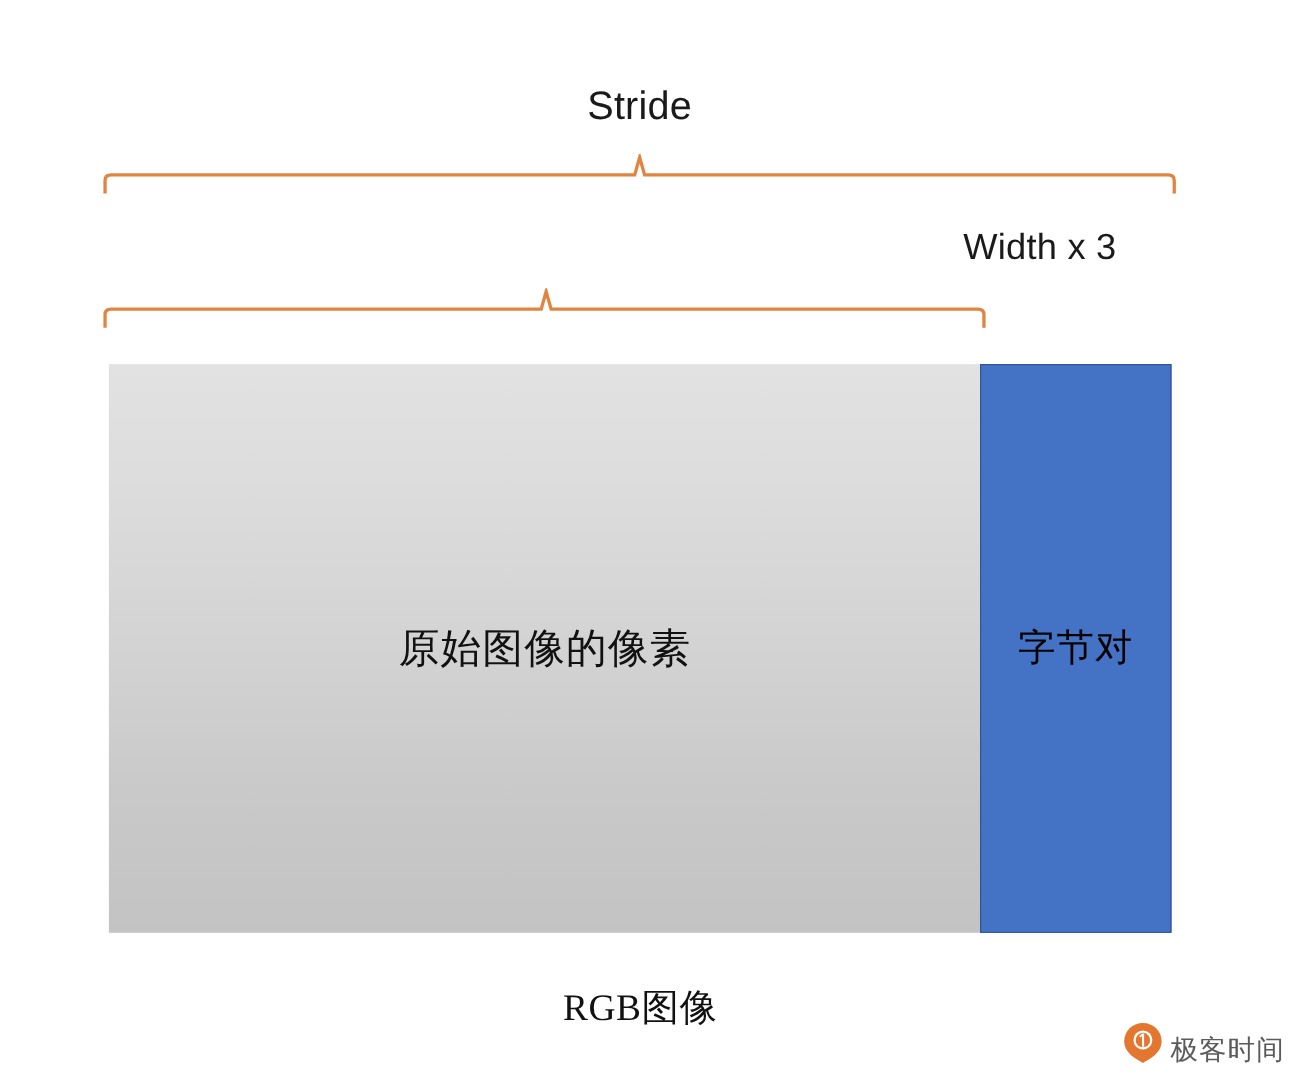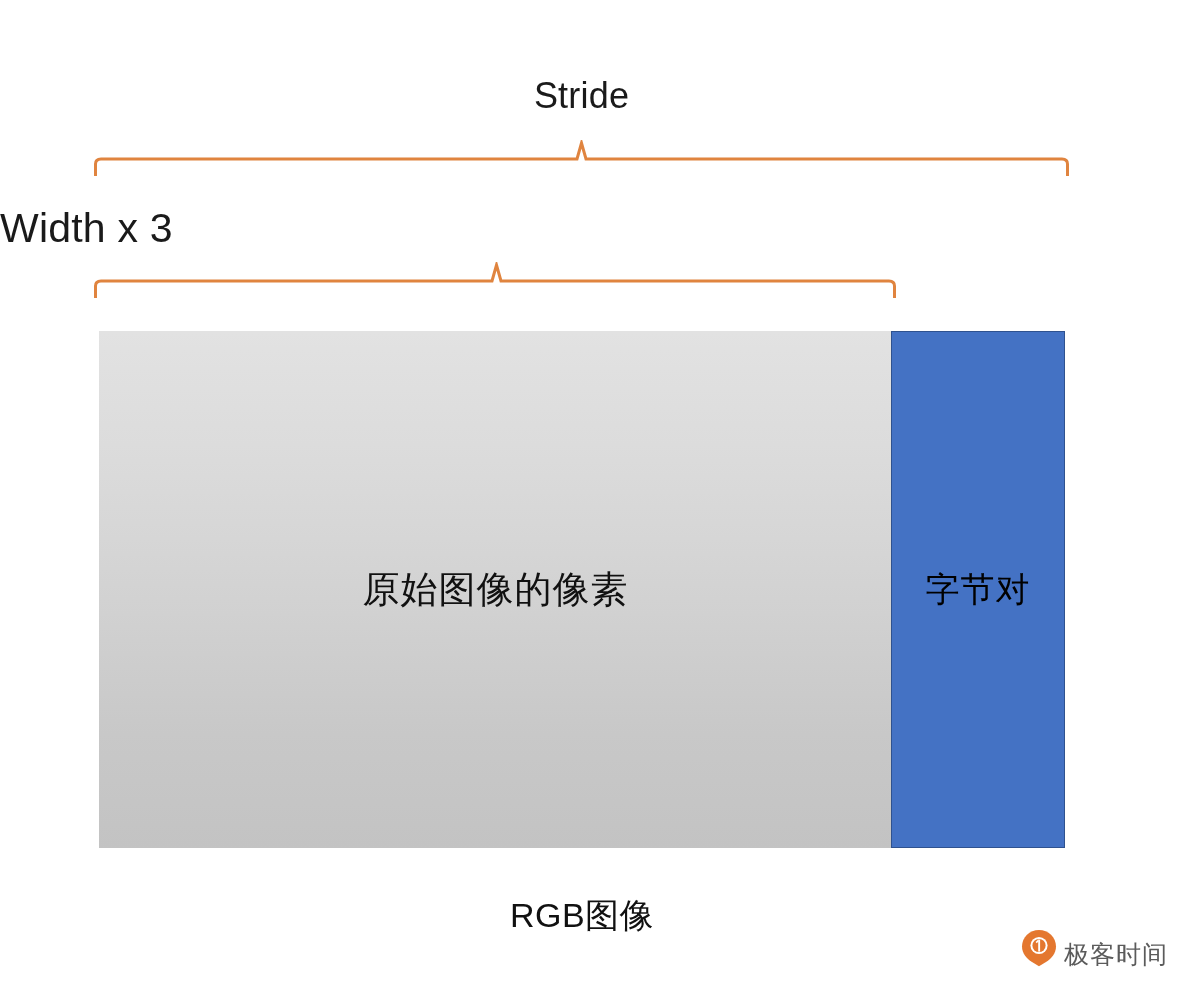--- a/index.html
+++ b/index.html
@@ -31,25 +31,26 @@
     font-size: 36px;
     color: #1a1a1a;
     letter-spacing: 0.2px;
     line-height: 1.2;
     margin-top: 16px;
   }
   .label-width {
     left: 0;
     top: 204px;
     width: 1003px;
-    text-align: left;
-    font-size: 41px;
+    text-align: right;
+    font-size: 33px;
     color: #1a1a1a;
     letter-spacing: 0.2px;
     line-height: 1.2;
+    padding-left: 12px;
   }
 
   
   .brace-svg { display: block; }
   .brace-outer { left: 92px; top: 140px; }
   .brace-inner { left: 92px; top: 262px; }
 
   
   .rect-gray {
     left: 99px;
@@ -103,21 +104,21 @@
 
   
   .caption {
     left: 99px;
     top: 893px;
     width: 966px;
     text-align: center;
     font-size: 34px;
     color: #111111;
     letter-spacing: 0.5px;
-    font-family: Liberation Sans, sans-serif;
+    font-family: Liberation Serif, serif;
   }
 
   
   .watermark {
     left: 1021px;
     top: 929px;
     display: flex;
     align-items: flex-end;
     gap: 7px;
   }

